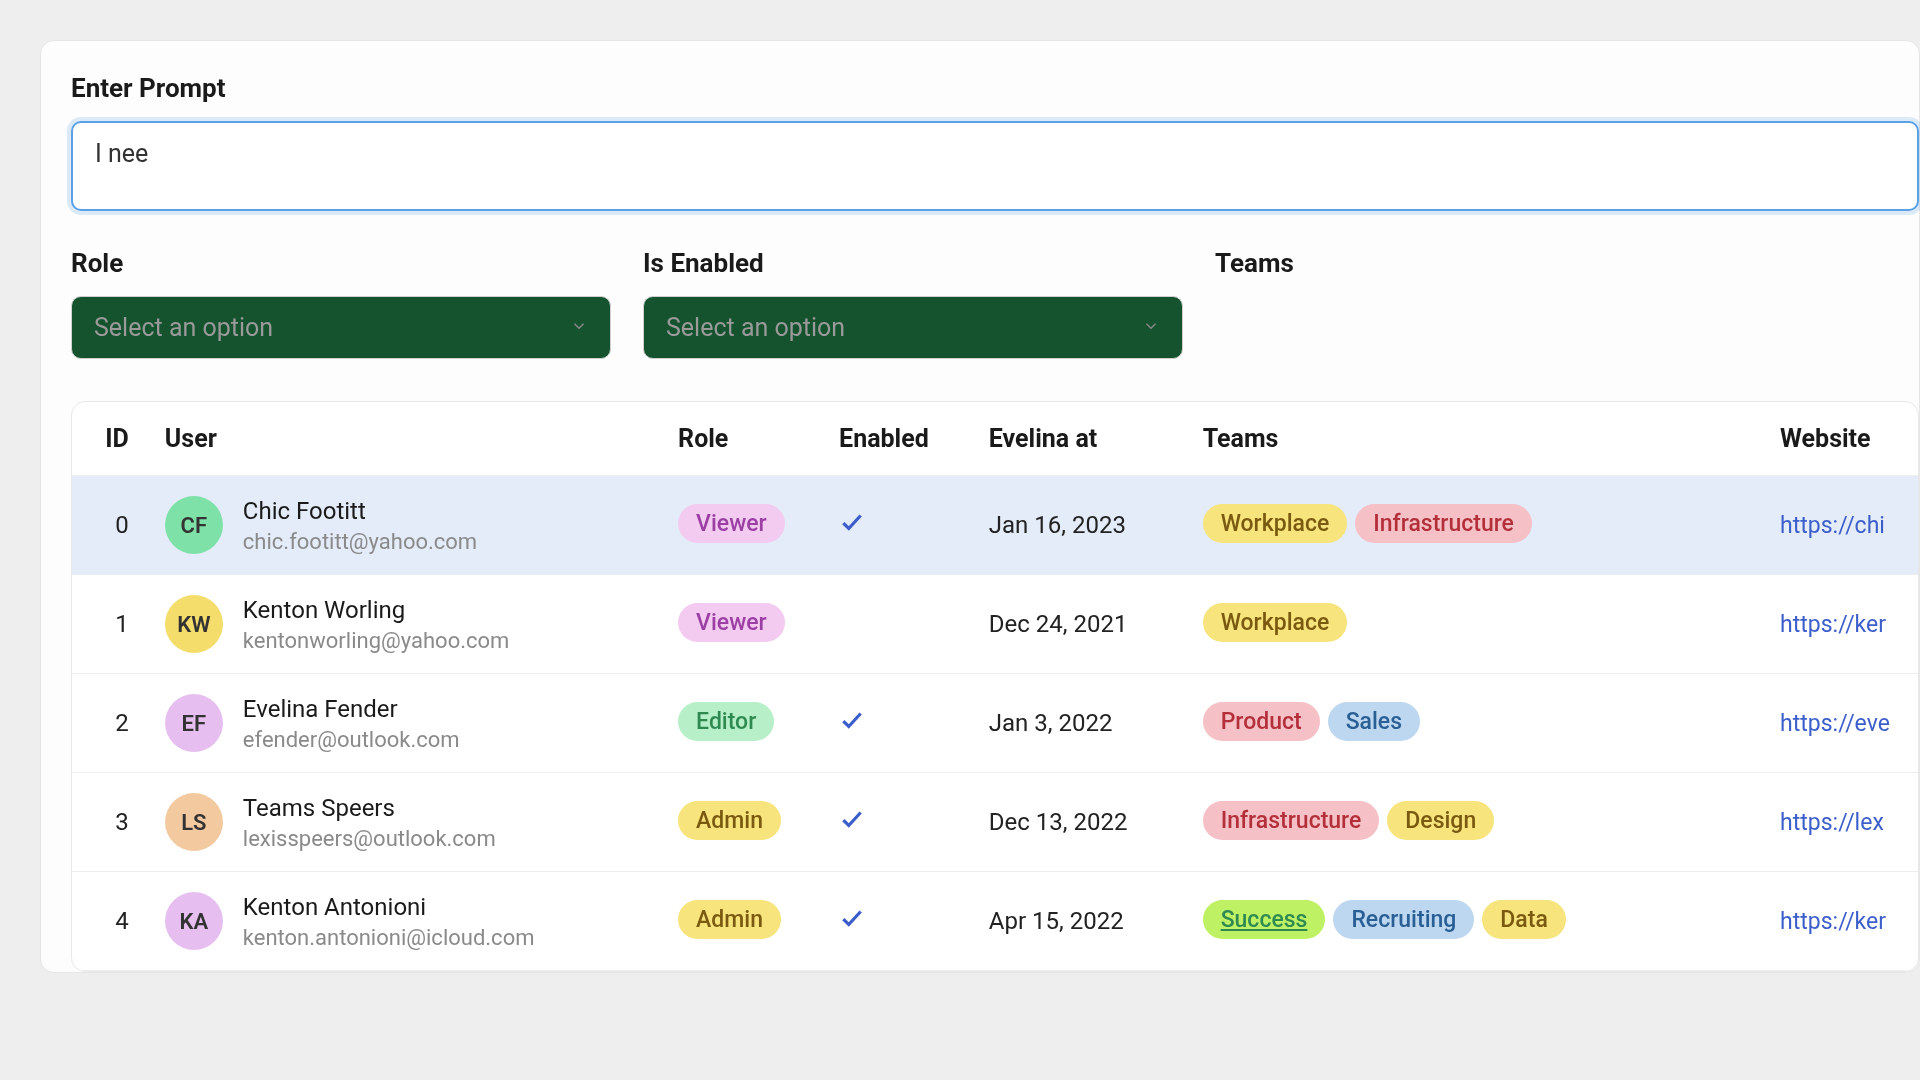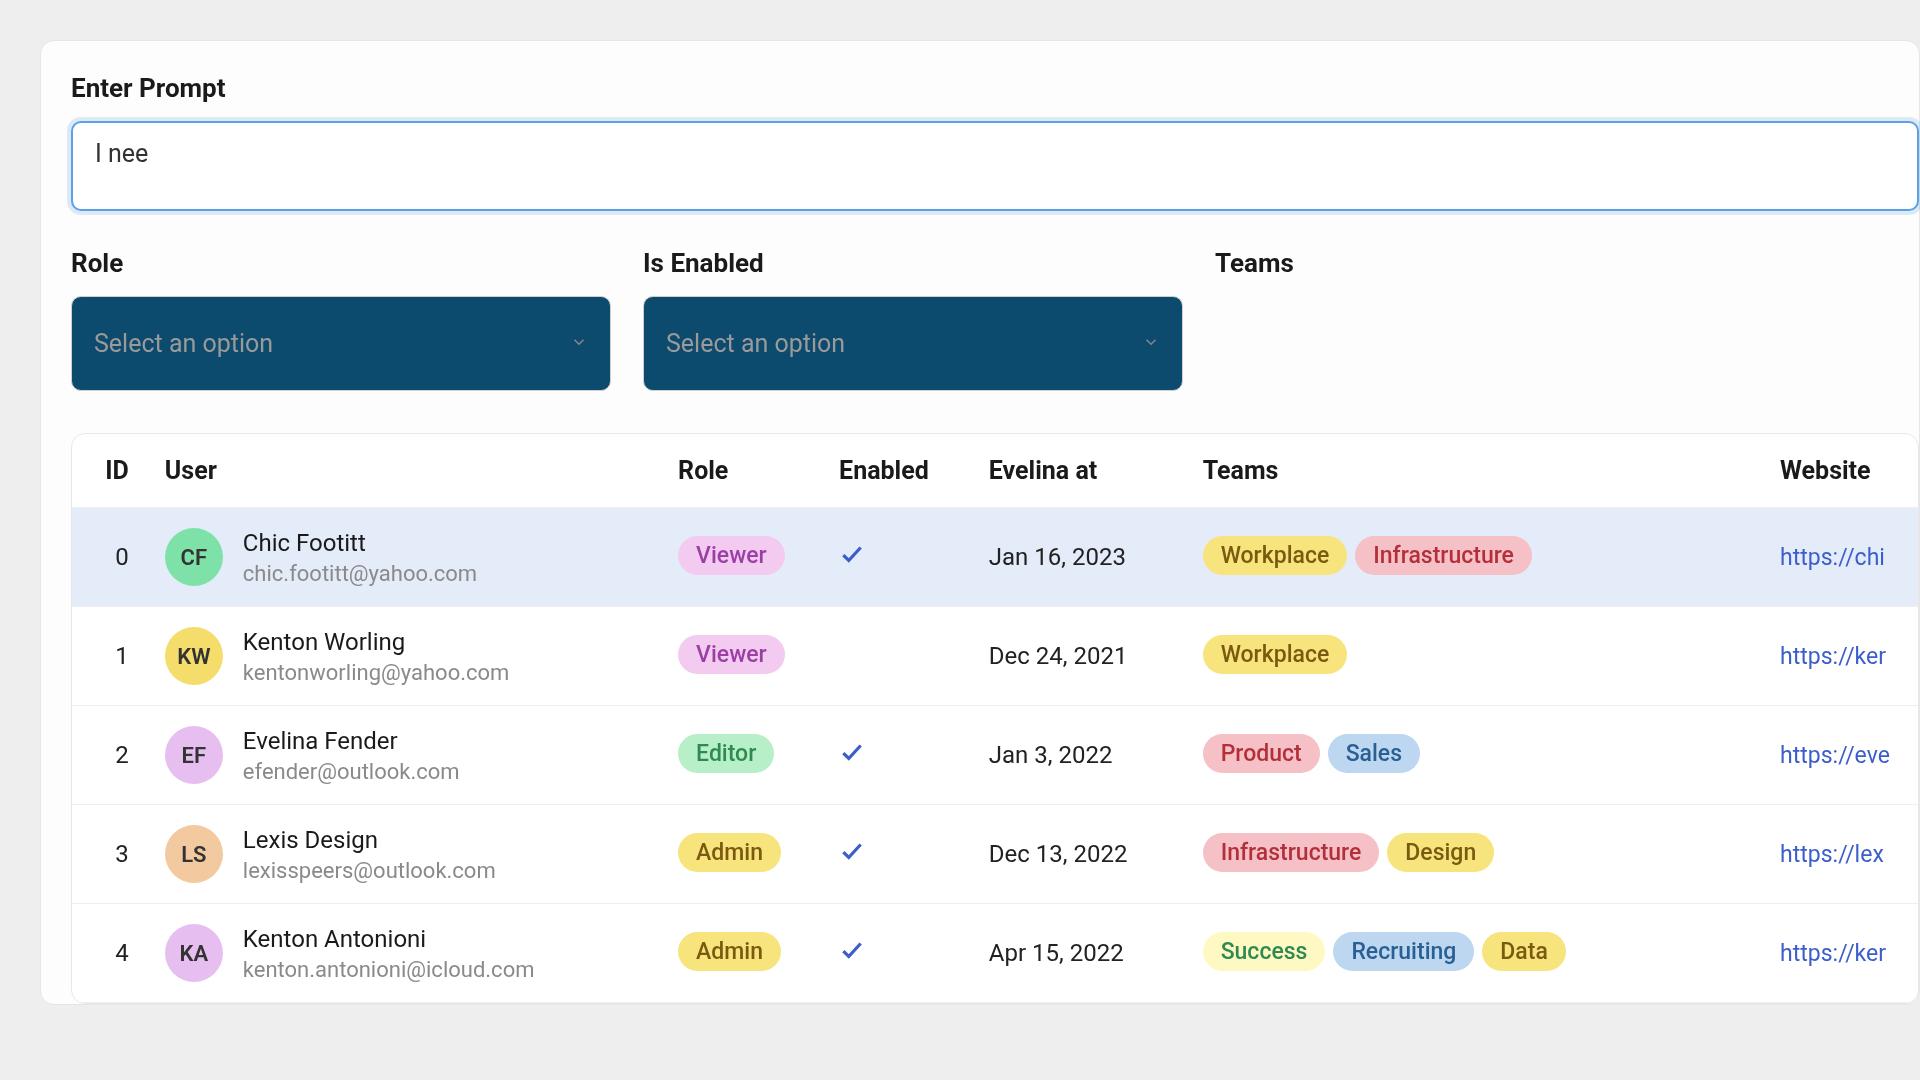--- a/index.html
+++ b/index.html
@@ -50,22 +50,22 @@
     font-size: 26px;
     color: #1a1a1a;
     margin-bottom: 18px;
   }
   .select {
     display: flex;
     align-items: center;
     justify-content: space-between;
     border: 1px solid #d0d0d0;
     border-radius: 10px;
-    padding: 32px 22px;
-    background: #0c4a6e;
+    padding: 16px 22px;
+    background: #14532d;
     cursor: pointer;
   }
   .select-text {
     color: #9a9a9a;
     font-size: 25px;
   }
   .chevron {
     display: inline-block;
   }
   .chevron svg { width: 18px; height: 18px; stroke: #888; }
@@ -231,21 +231,21 @@
             <td class="col-created">Jan 3, 2022</td>
             <td class="col-teams"><span class="pill" style="background: rgb(246, 192, 199); color: rgb(179, 48, 59);">Product</span><span class="pill" style="background: rgb(188, 215, 239); color: rgb(42, 95, 149);">Sales</span></td>
             <td class="col-website"><span class="link">https://eve</span></td>
           </tr>
           <tr>
             <td class="col-id">3</td>
             <td class="col-user">
               <div class="user-cell">
                 <div class="avatar" style="background: rgb(243, 201, 160);">LS</div>
                 <div>
-                  <div class="user-name">Lexis Design</div>
+                  <div class="user-name">Teams Speers</div>
                   <div class="user-email">lexisspeers@outlook.com</div>
                 </div>
               </div>
             </td>
             <td class="col-role"><span class="pill" style="background: rgb(247, 228, 124); color: rgb(122, 90, 16);">Admin</span></td>
             <td class="col-enabled"><span class="check"><svg viewBox="0 0 24 24">
                   <polyline points="4 13 9 18 20 6"></polyline>
                 </svg></span></td>
             <td class="col-created">Dec 13, 2022</td>
             <td class="col-teams"><span class="pill" style="background: rgb(246, 192, 199); color: rgb(179, 48, 59);">Infrastructure</span><span class="pill" style="background: rgb(247, 228, 124); color: rgb(122, 90, 16);">Design</span></td>
@@ -260,20 +260,20 @@
                   <div class="user-name">Kenton Antonioni</div>
                   <div class="user-email">kenton.antonioni@icloud.com</div>
                 </div>
               </div>
             </td>
             <td class="col-role"><span class="pill" style="background: rgb(247, 228, 124); color: rgb(122, 90, 16);">Admin</span></td>
             <td class="col-enabled"><span class="check"><svg viewBox="0 0 24 24">
                   <polyline points="4 13 9 18 20 6"></polyline>
                 </svg></span></td>
             <td class="col-created">Apr 15, 2022</td>
-            <td class="col-teams"><span class="pill" style="background: #fef9c3; color: rgb(47, 138, 82);">Success</span><span class="pill" style="background: rgb(188, 215, 239); color: rgb(42, 95, 149);">Recruiting</span><span class="pill" style="background: rgb(247, 228, 124); color: rgb(122, 90, 16);">Data</span></td>
+            <td class="col-teams"><span class="pill" style="background: #bef264; color: rgb(47, 138, 82); text-decoration: underline;">Success</span><span class="pill" style="background: rgb(188, 215, 239); color: rgb(42, 95, 149);">Recruiting</span><span class="pill" style="background: rgb(247, 228, 124); color: rgb(122, 90, 16);">Data</span></td>
             <td class="col-website"><span class="link">https://ker</span></td>
           </tr>
         </tbody>
     </table>
   </div>
 
 </div>
 
 </body></html>

